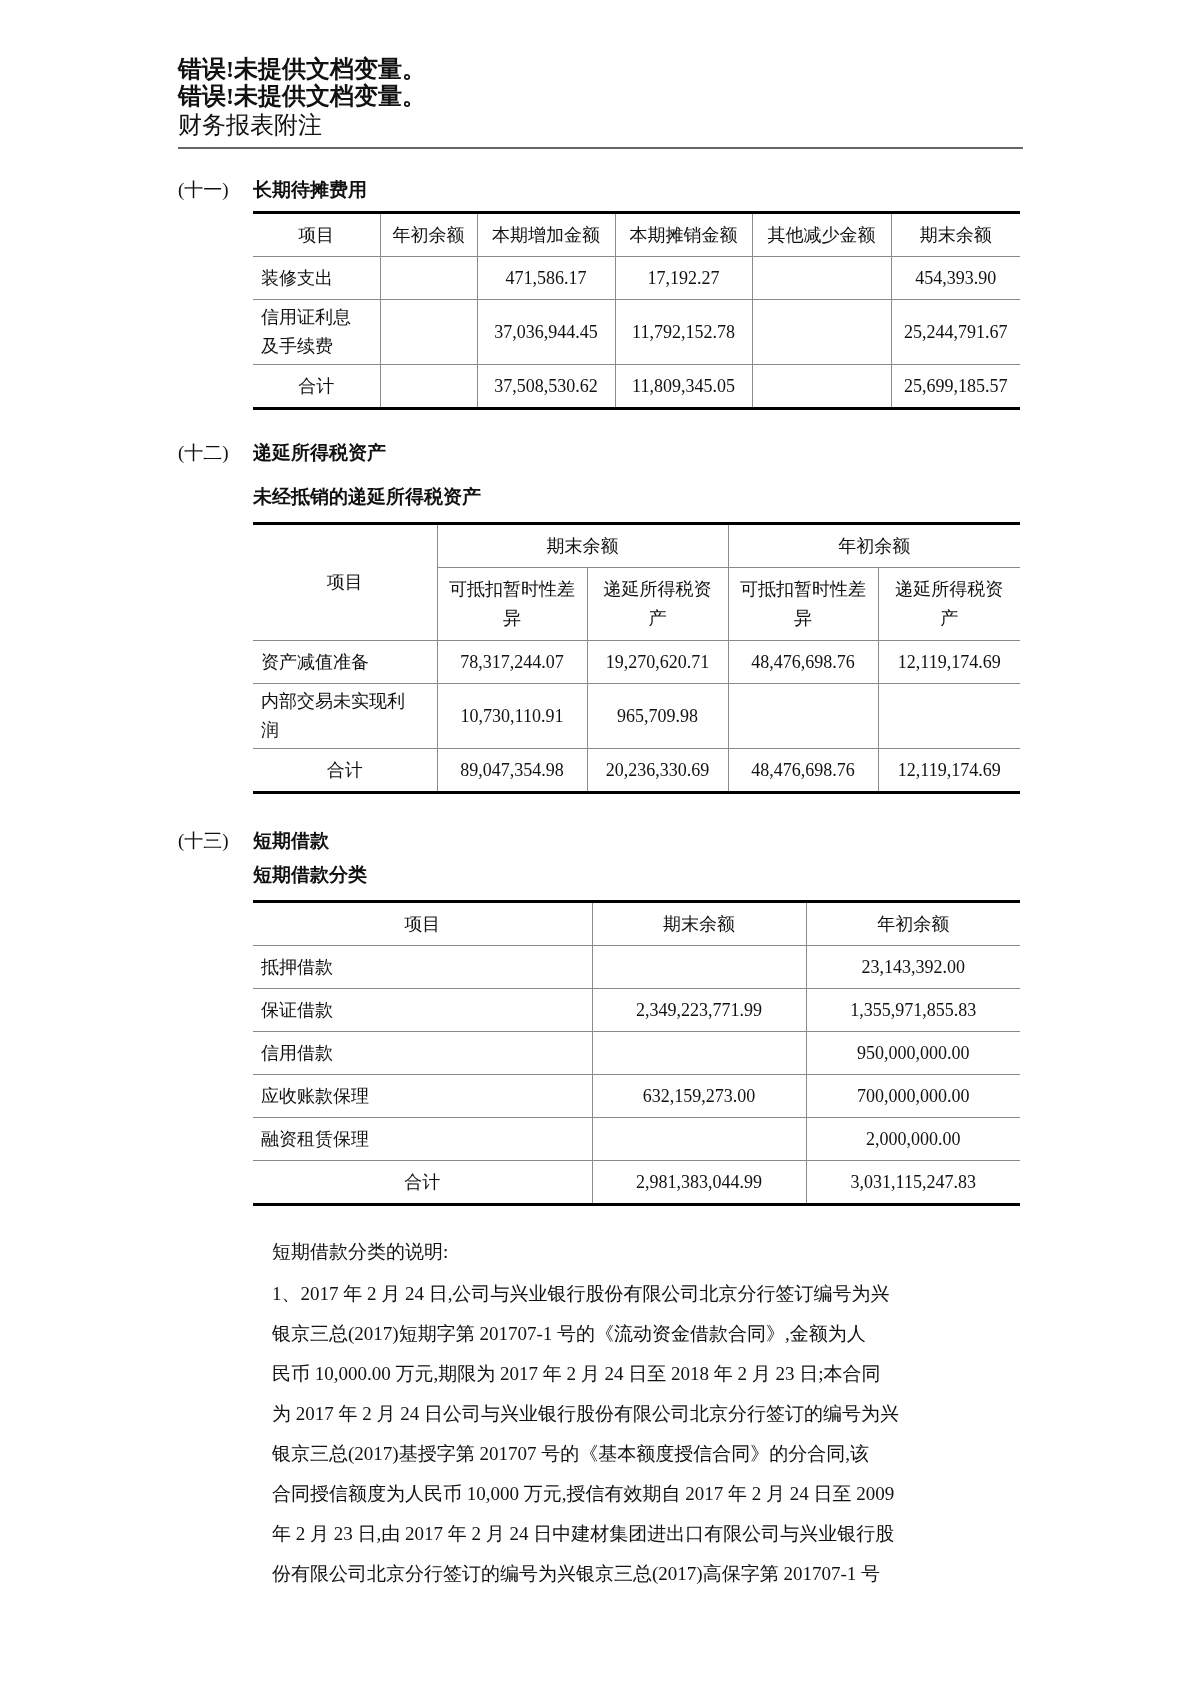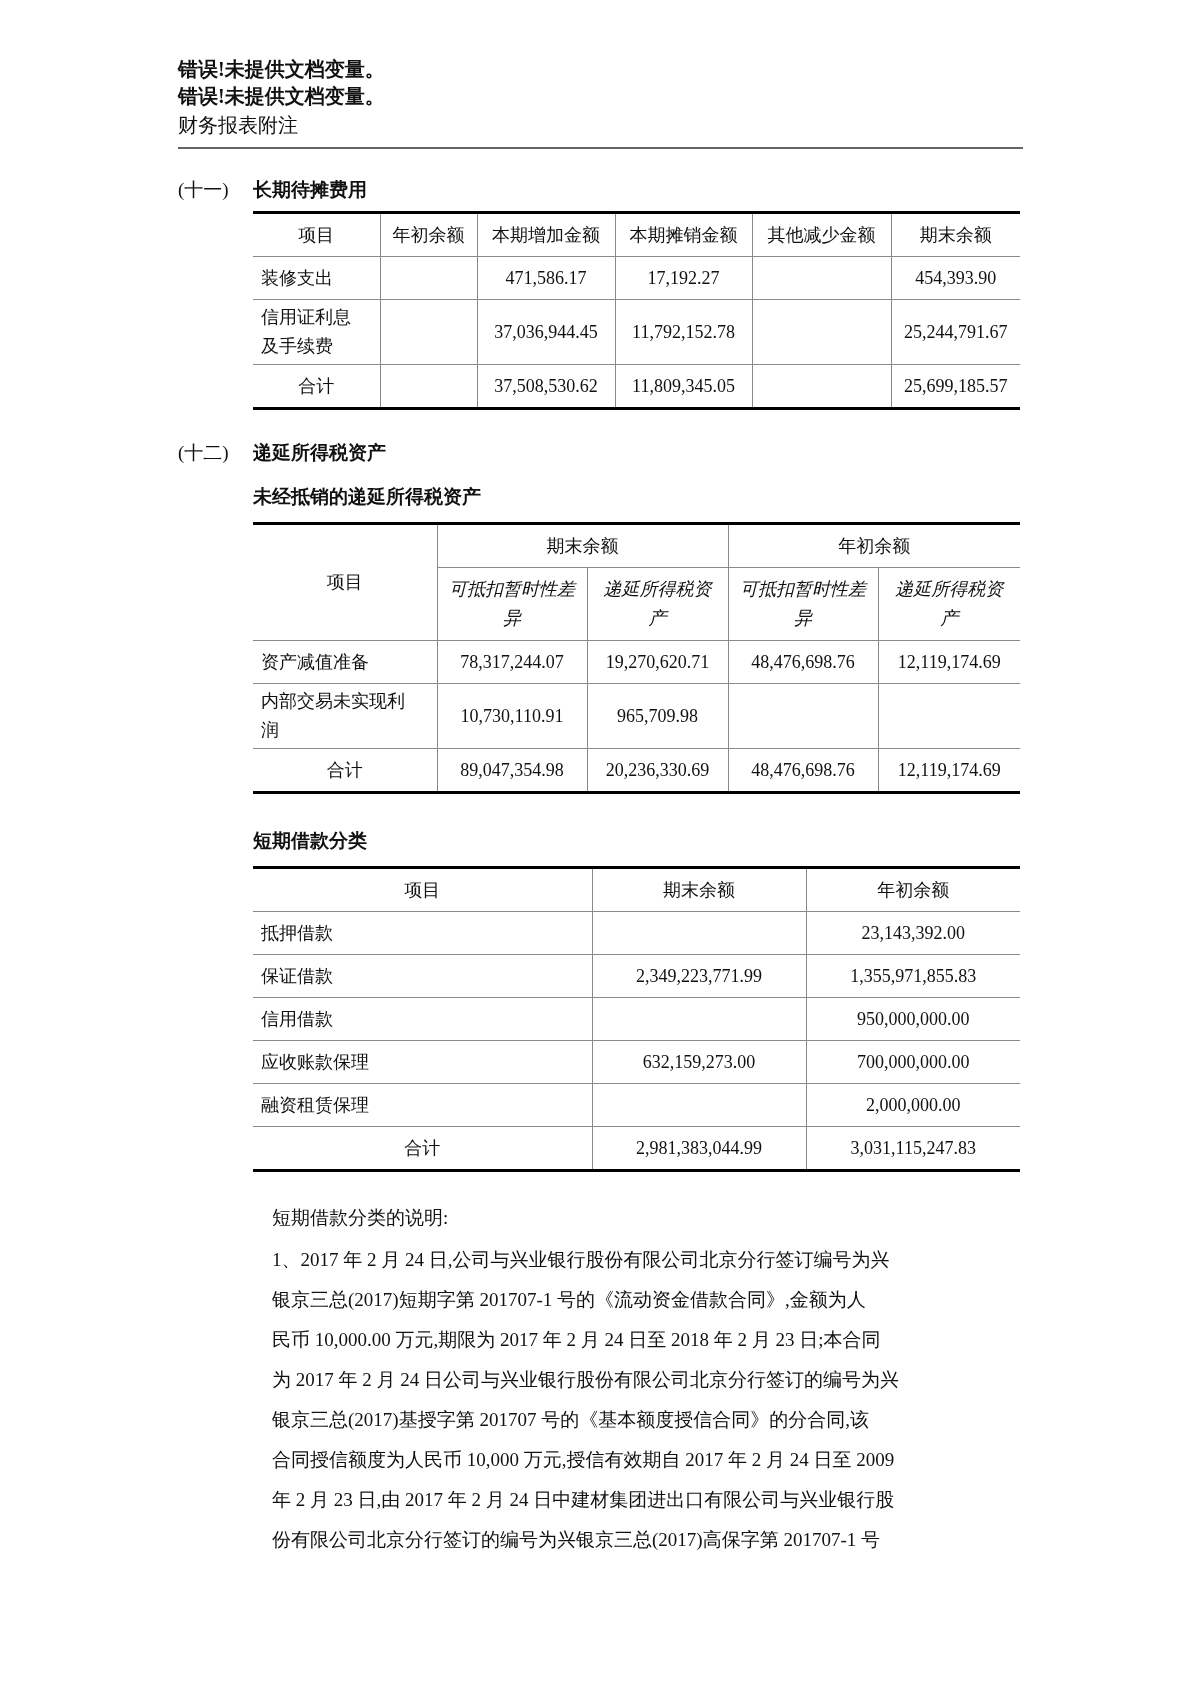--- a/index.html
+++ b/index.html
@@ -8,21 +8,21 @@
     width: 1200px; height: 1696px;
     background: #ffffff;
     color: #111;
     font-family: "Liberation Serif", "DejaVu Serif", serif;
   }
   .page { position: relative; width: 1200px; height: 1696px; overflow: hidden; }
   .content { width: 845px; margin-left: 178px; }
 
   
   .doc-header { padding-top: 56px; }
-  .doc-header .hline { font-size: 20px; line-height: 27px; font-weight: bold; }
+  .doc-header .hline { font-size: 24px; line-height: 27px; font-weight: bold; }
   .doc-header .hline.normal { font-weight: normal; margin-top: 2px; }
   .rule { height: 2px; background: #666; margin-top: 8px; }
 
   
   .sec { display: flex; align-items: center; font-size: 19px; }
   .sec-num { width: 75px; flex: 0 0 75px; }
   .sec-title { font-weight: bold; }
   .subtitle { margin-left: 75px; font-size: 19px; font-weight: bold; }
 
   
@@ -43,32 +43,32 @@
   th:last-child, td:last-child { border-right: none; }
   thead th { text-align: center; height: 38px; padding: 2px 8px; }
   td { height: 36px; }
   td.num { text-align: center; padding: 0 10px; }
   td.label { text-align: left; padding: 3px 8px; margin-left: 22px; }
   td.label span { display: inline-block; text-align: left; vertical-align: middle; }
   .total-row td.label { text-align: center; }
 
   .t1 td.label span { max-width: 100px; }
   .t2 td.label span { max-width: 150px; }
-  .t2 thead th span { display: inline-block; vertical-align: middle; font-style: italic; }
+  .t2 thead th span { display: inline-block; vertical-align: middle; }
   .t2 thead tr.sub th { height: 64px; padding: 4px 6px; }
   .t2 thead tr.sub th:nth-child(odd) span { max-width: 130px; }
   .t2 thead tr.sub th:nth-child(even) span { max-width: 115px; }
 
   .sec11 { margin-top: 28px; }
   .sec11 table { margin-top: 8px; }
   .sec12 { margin-top: 30px; }
   .sec12 .subtitle { margin-top: 18px; }
   .sec12 table { margin-top: 12px; }
   .sec13 { margin-top: 34px; }
-  .sec13 .subtitle { margin-top: 16px; }
+  .sec13 .subtitle { margin-top: 8px; }
   .sec13 table { margin-top: 12px; }
 
   
   .note { margin-top: 26px; margin-left: 94px; font-size: 19px; }
   .note-heading { line-height: 40px; }
   .note-lines { margin-top: 2px; }
   .note-lines div { line-height: 40px; white-space: nowrap; }
 </style>
 </head>
 <body>
@@ -183,20 +183,24 @@
               <td class="num">89,047,354.98</td>
               <td class="num">20,236,330.69</td>
               <td class="num">48,476,698.76</td>
               <td class="num">12,119,174.69</td>
             </tr>
           </tbody>
       </table>
     </div>
 
     <div class="sec13">
+      <div class="sec">
+        <span class="sec-num">(十三)</span>
+        <span class="sec-title">短期借款</span>
+      </div>
       <div class="subtitle">短期借款分类</div>
       <table class="t3">
         <colgroup>
           <col style="width:339px">
             <col style="width:214px">
             <col style="width:214px">
         </colgroup>
         <thead>
           <tr>
             <th>项目</th>

